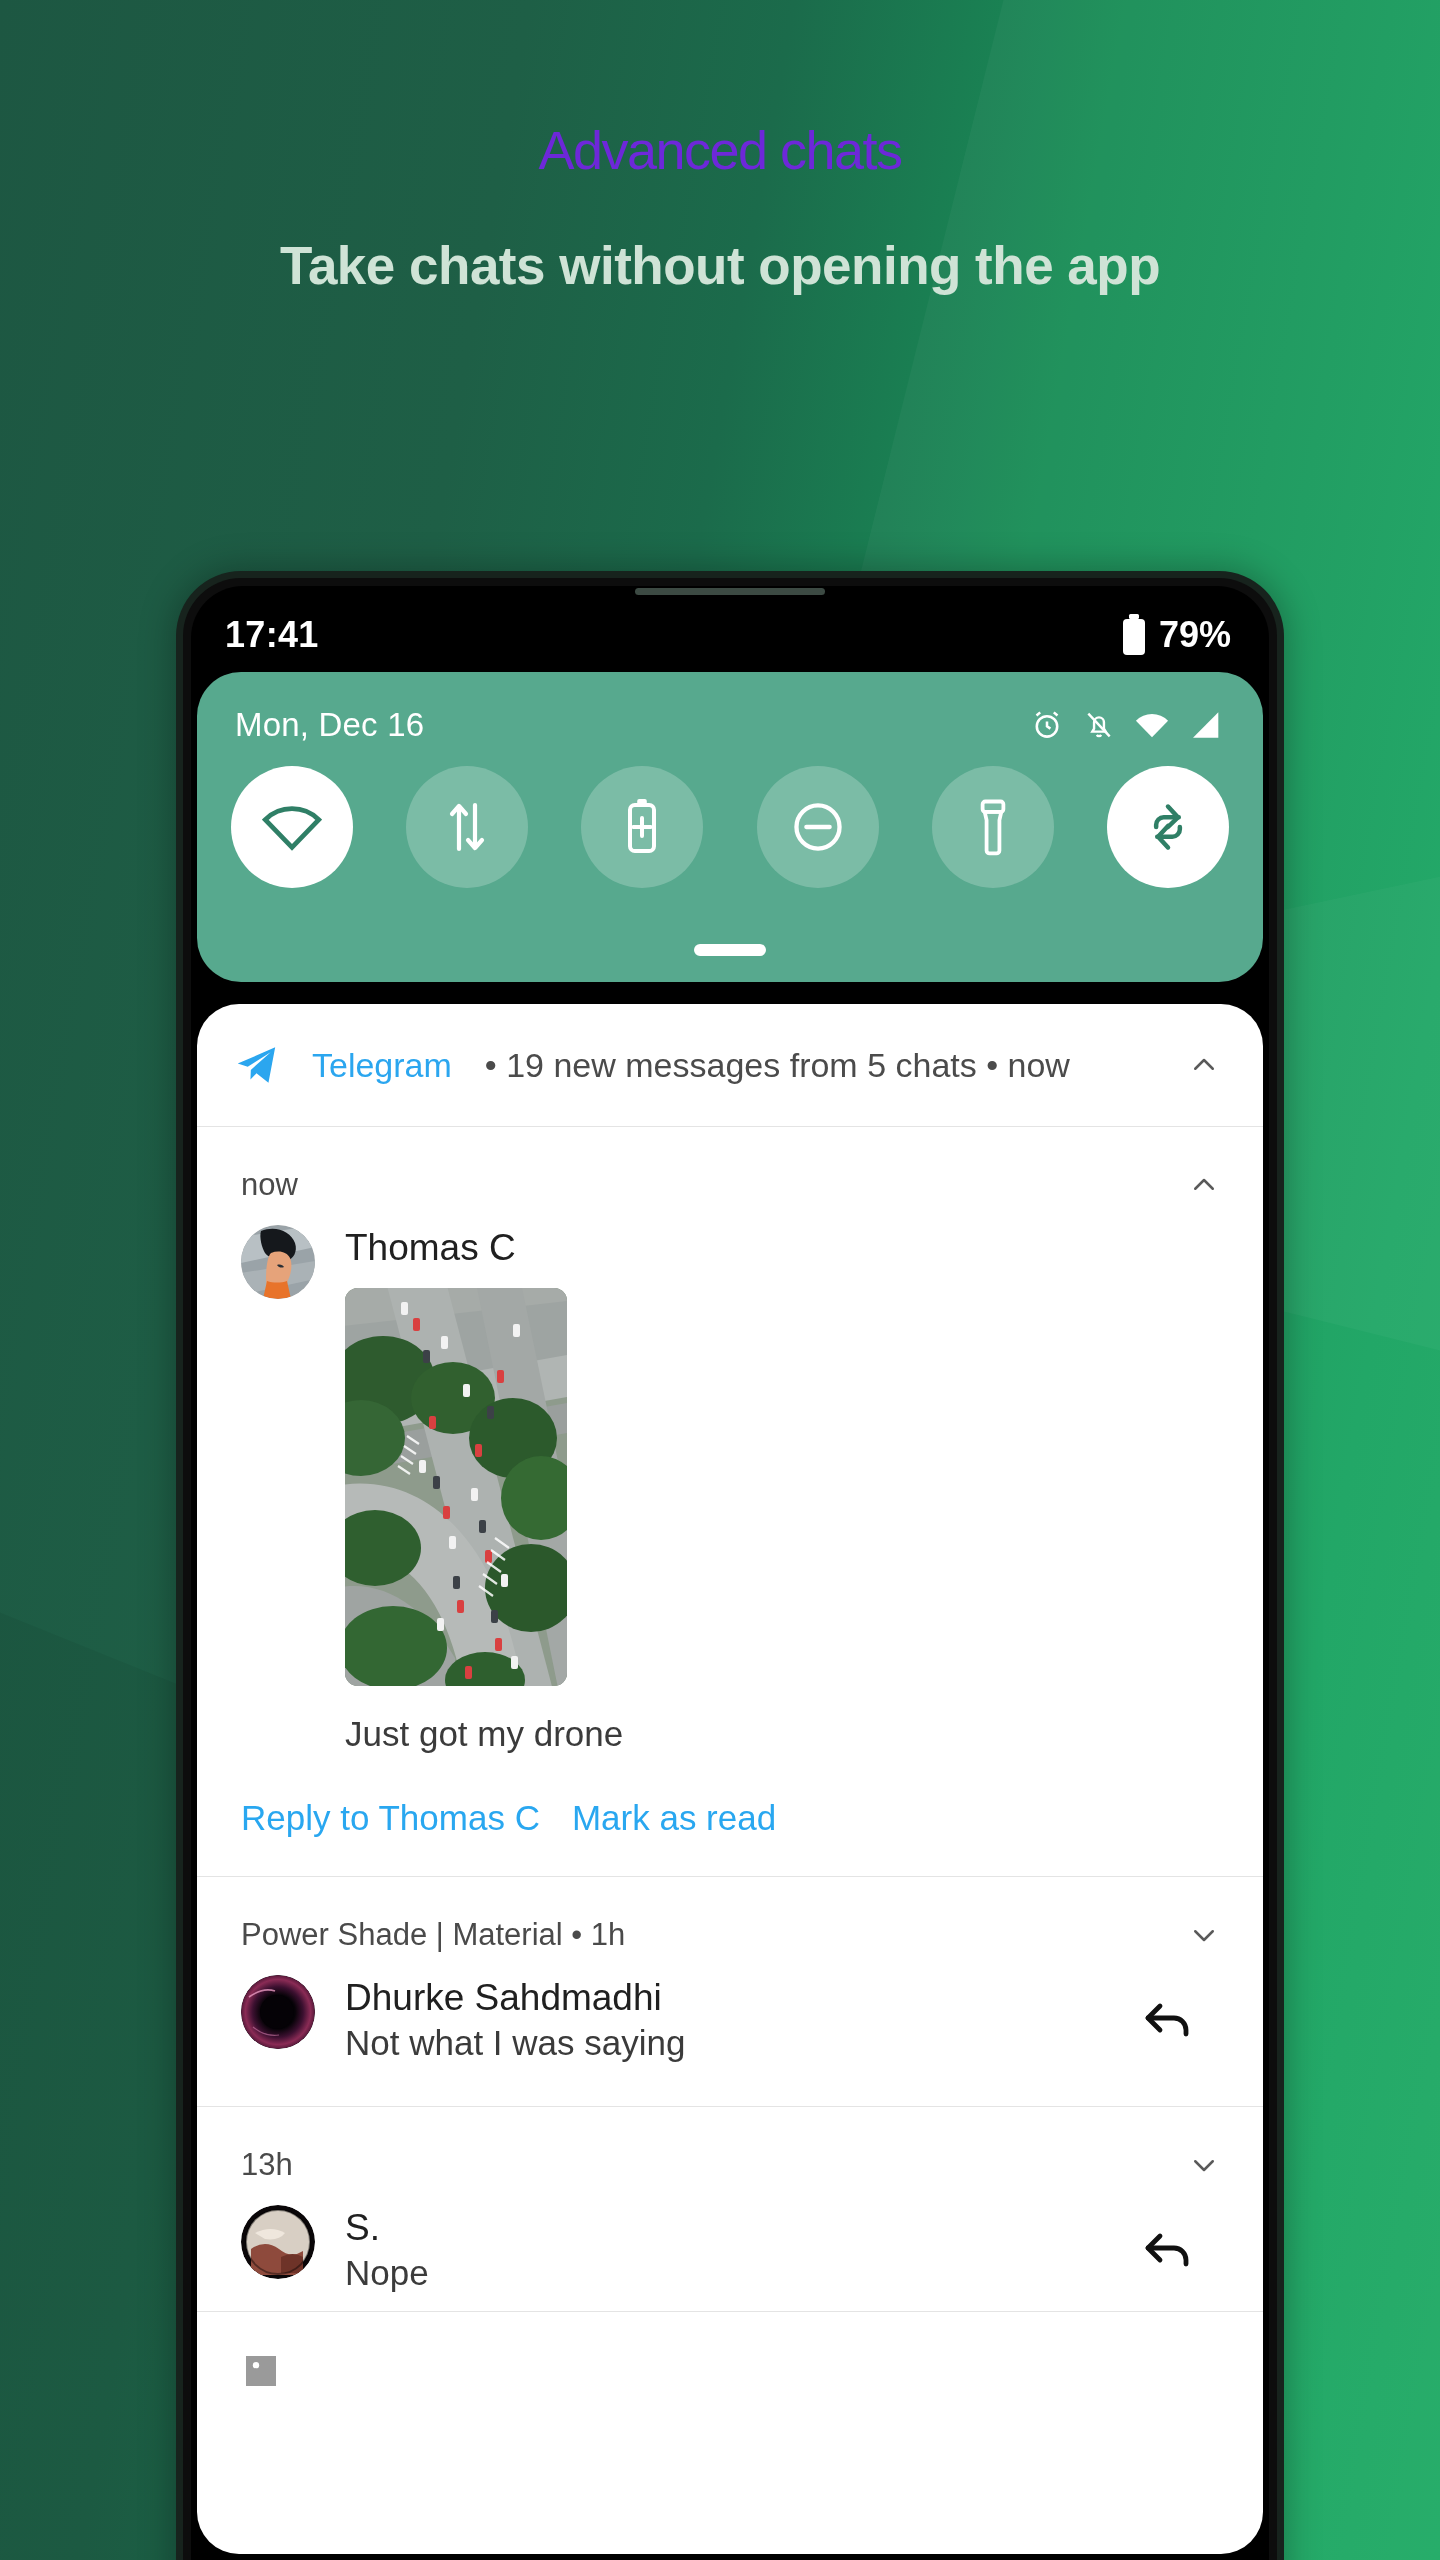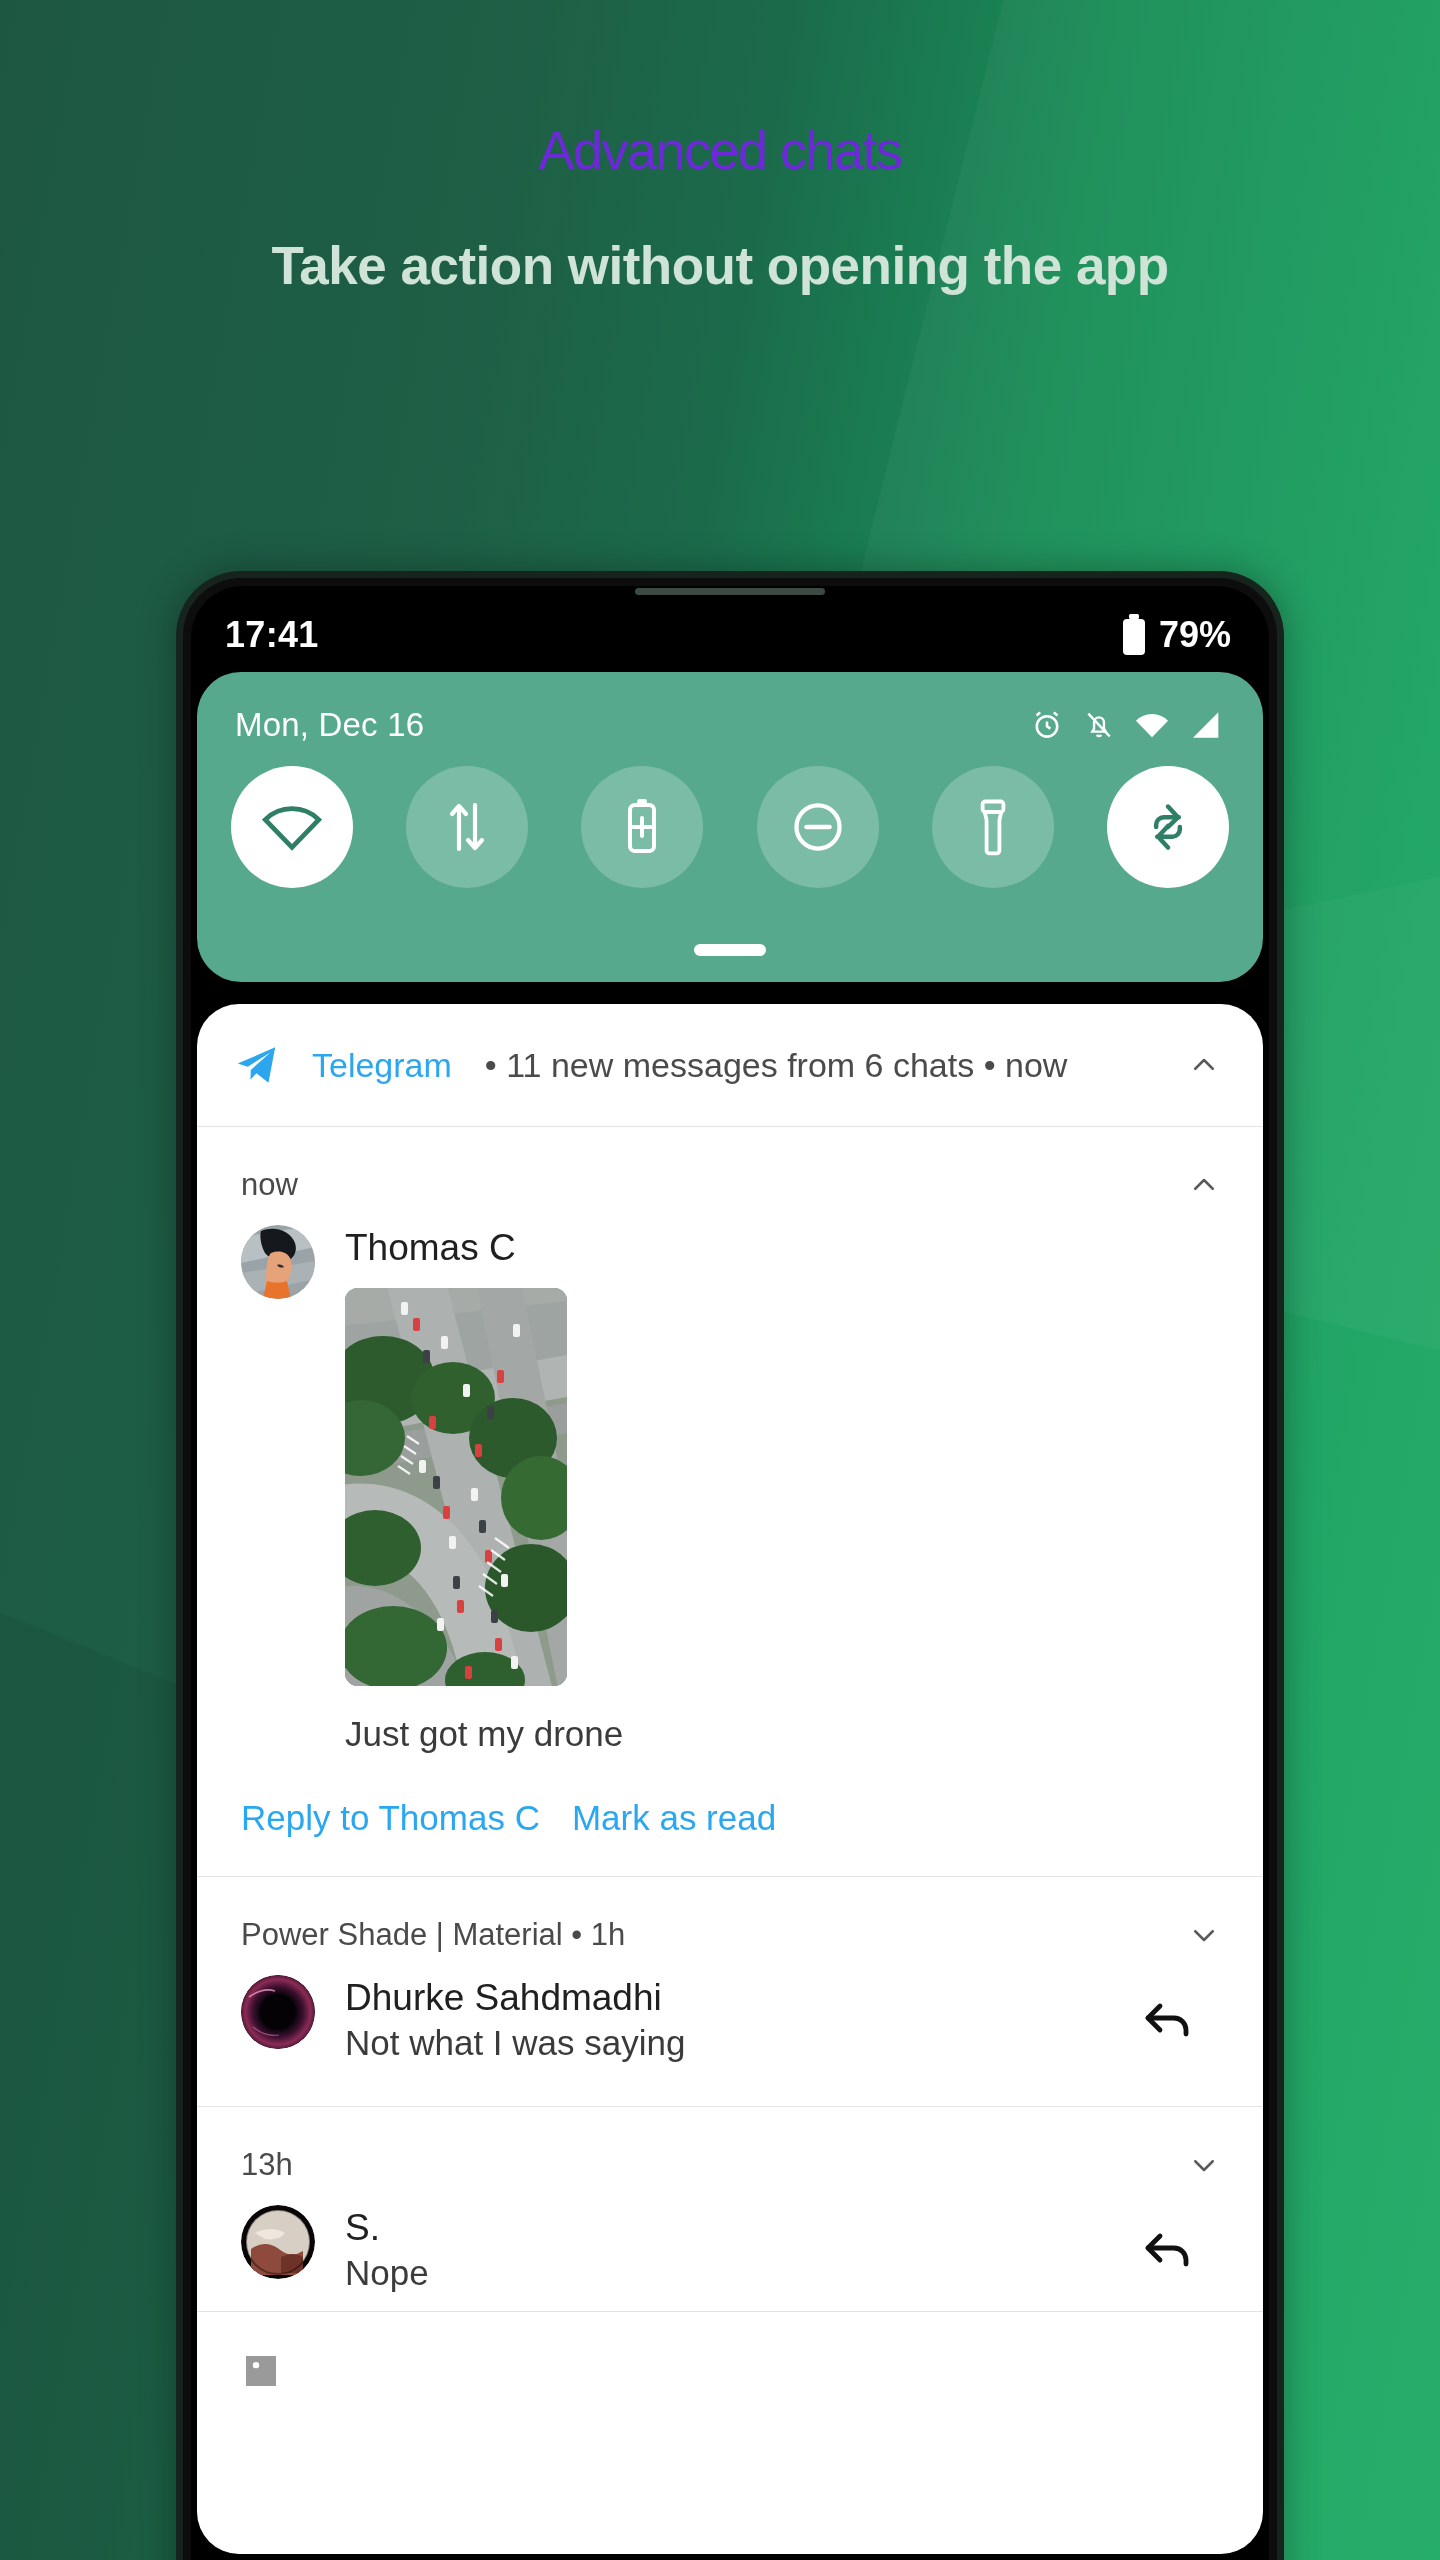--- a/index.html
+++ b/index.html
@@ -164,21 +164,21 @@
 </style>
 </head>
 <body>
 
 <div class="bg-swath s1"></div>
 <div class="bg-swath s2"></div>
 <div class="bg-swath s3"></div>
 
 <div class="hero">
   <div class="hero-title">Advanced chats</div>
-  <div class="hero-sub">Take action without opening the app</div>
+  <div class="hero-sub">Take chats without opening the app</div>
 </div>
 
 <div class="phone">
   <div class="phone-inner">
     <div class="speaker"></div>
 
     <div class="statusbar">
       <div class="sb-time">17:41</div>
       <div class="sb-right">
         <span>
@@ -270,21 +270,21 @@
     <div class="shade">
 
       <div class="notif-head">
         <div class="nh-left">
           <span>
             <svg width="44" height="40" viewBox="0 0 24 22">
                 <path d="M1.4 10.2 22 1.3 18.3 20.7l-6.6-5.1-3.3 3.4.2-5.3L19.5 4 6.9 11.9 1.4 10.2z" fill="#2ba6ef"></path>
               </svg>
           </span>
           <span class="nh-app">Telegram</span>
-          <span class="nh-summary">• 11 new messages from 6 chats • now</span>
+          <span class="nh-summary">• 19 new messages from 5 chats • now</span>
         </div>
         <span>
           <svg class="chev" viewBox="0 0 24 24" fill="none" stroke="#5a5a5a" stroke-width="2" stroke-linecap="round" stroke-linejoin="round">
               <path d="M5 15l7-7 7 7"></path>
             </svg>
         </span>
       </div>
       <div class="divider"></div>
 
       <div>

